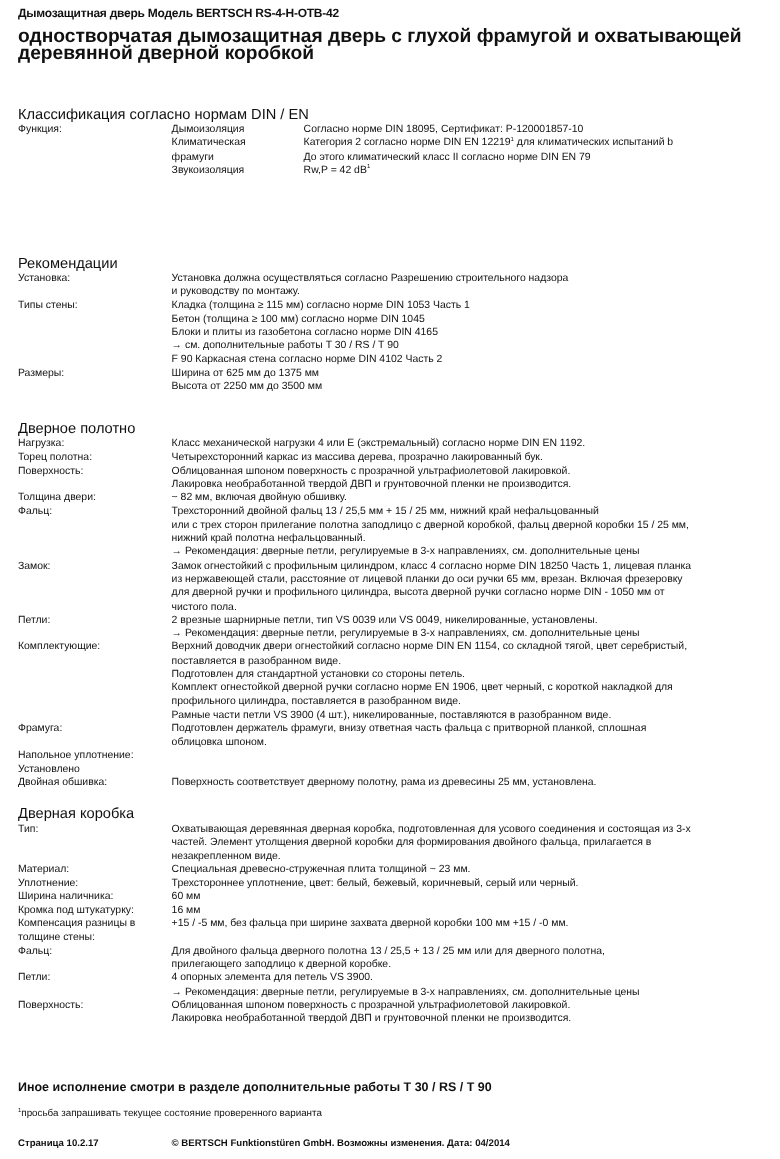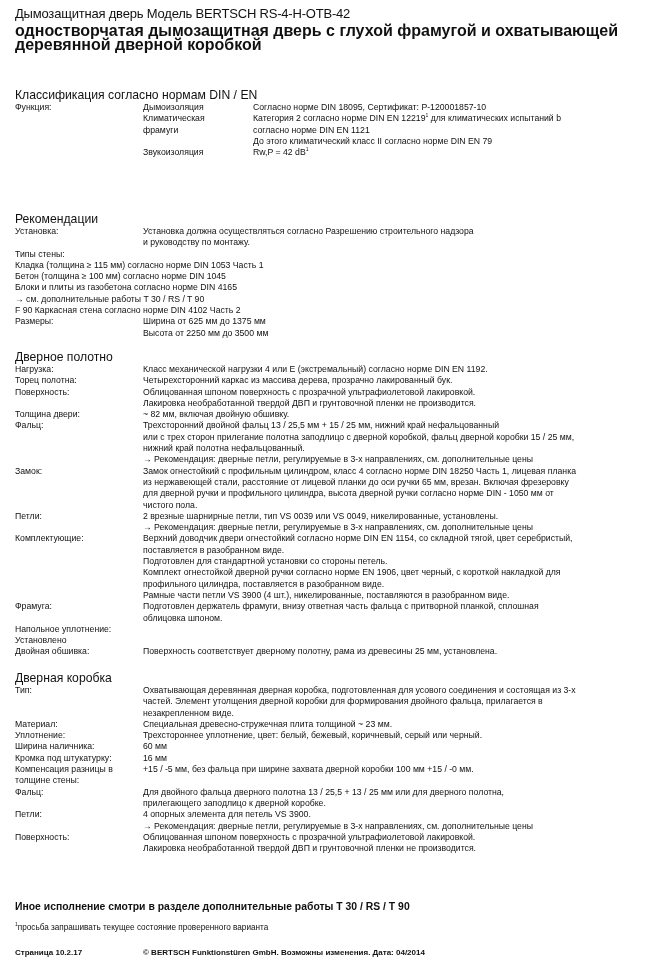--- a/index.html
+++ b/index.html
@@ -1,19 +1,19 @@
 <!DOCTYPE html>
 <html><head>
 <meta charset="utf-8">
 <style>
   html,body{margin:0;padding:0;background:#fff;}
   body{width:650px;height:966px;position:relative;overflow:hidden;
        font-family:"Liberation Sans",sans-serif;color:#111;}
   .abs{position:absolute;}
-  .title{left:15px;top:6px;font-size:13px;font-weight:normal;letter-spacing:-0.2px;white-space:nowrap;}
+  .title{left:15px;top:6px;font-size:10px;font-weight:bold;letter-spacing:-0.2px;white-space:nowrap;}
   .subtitle{left:15px;top:24px;width:620px;font-size:16px;font-weight:bold;line-height:14px;}
   .section{left:15px;font-size:12.2px;white-space:nowrap;}
   .row{left:15px;width:630px;font-size:8.7px;line-height:11.3px;display:flex;}
   .lbl{width:128px;flex:none;}
   .val{flex:1;}
   .sub{width:110px;flex:none;}
   .ln{display:block;white-space:nowrap;}
   sup{font-size:5px;vertical-align:super;line-height:0;}
   .bold-note{left:15px;top:928px;font-size:10.4px;font-weight:bold;white-space:nowrap;}
   .footnote{left:15px;top:948px;font-size:8.2px;white-space:nowrap;}
@@ -33,41 +33,40 @@
       <div class="sub">Дымоизоляция</div>
       <div>Согласно норме DIN 18095, Сертификат: P-120001857-10</div>
     </div>
     <div style="display:flex">
       <div class="sub">
         <span class="ln">Климатическая</span>
         <span class="ln">фрамуги</span>
       </div>
       <div>
         <span class="ln"><span>Категория 2 согласно норме DIN EN 12219</span><sup>1</sup> <span>для климатических испытаний b</span></span>
-        <span class="ln">согласно норме DIN EN 1121</span>
         <span class="ln">До этого климатический класс II согласно норме DIN EN 79</span>
       </div>
     </div>
     <div style="display:flex">
       <div class="sub">Звукоизоляция</div>
       <div><span>Rw,P = 42 dB</span><sup>1</sup></div>
     </div>
   </div>
 </div>
 
 <div class="abs section" style="top:212px">Рекомендации</div>
 <div class="abs" style="left:15px;top:226px" id="rec-rows">
     <div class="row" style="position: static;">
       <div class="lbl">Установка:</div>
       <div class="val">
         <span class="ln">Установка должна осуществляться согласно Разрешению строительного надзора</span>
         <span class="ln">и руководству по монтажу.</span>
       </div>
     </div>
-    <div class="row" style="position: static; flex-direction: column;">
+    <div class="row" style="position: static;">
       <div class="lbl">Типы стены:</div>
       <div class="val">
         <span class="ln">Кладка (толщина ≥ 115 мм) согласно норме DIN 1053 Часть 1</span>
         <span class="ln">Бетон (толщина ≥ 100 мм) согласно норме DIN 1045</span>
         <span class="ln">Блоки и плиты из газобетона согласно норме DIN 4165</span>
         <span class="ln">→ см. дополнительные работы T 30 / RS / T 90</span>
         <span class="ln">F 90 Каркасная стена согласно норме DIN 4102 Часть 2</span>
       </div>
     </div>
     <div class="row" style="position: static;">

